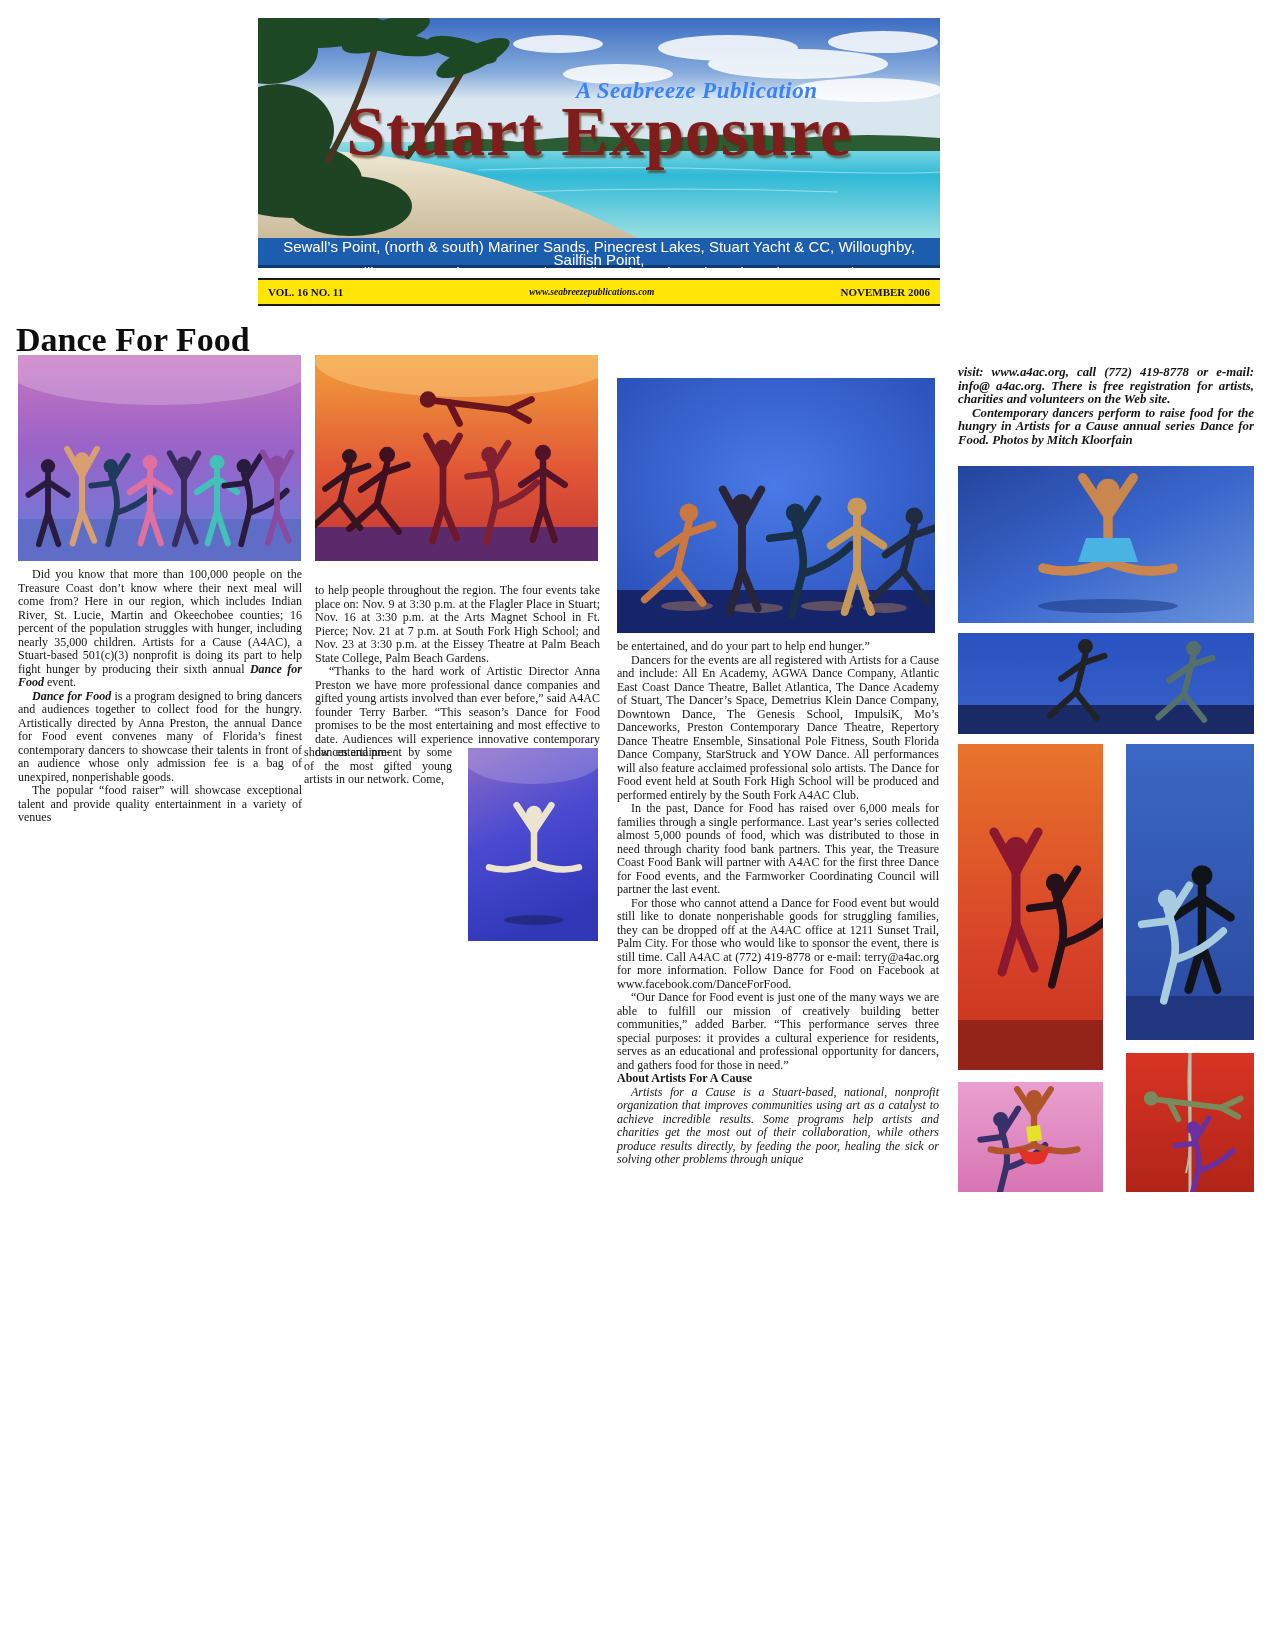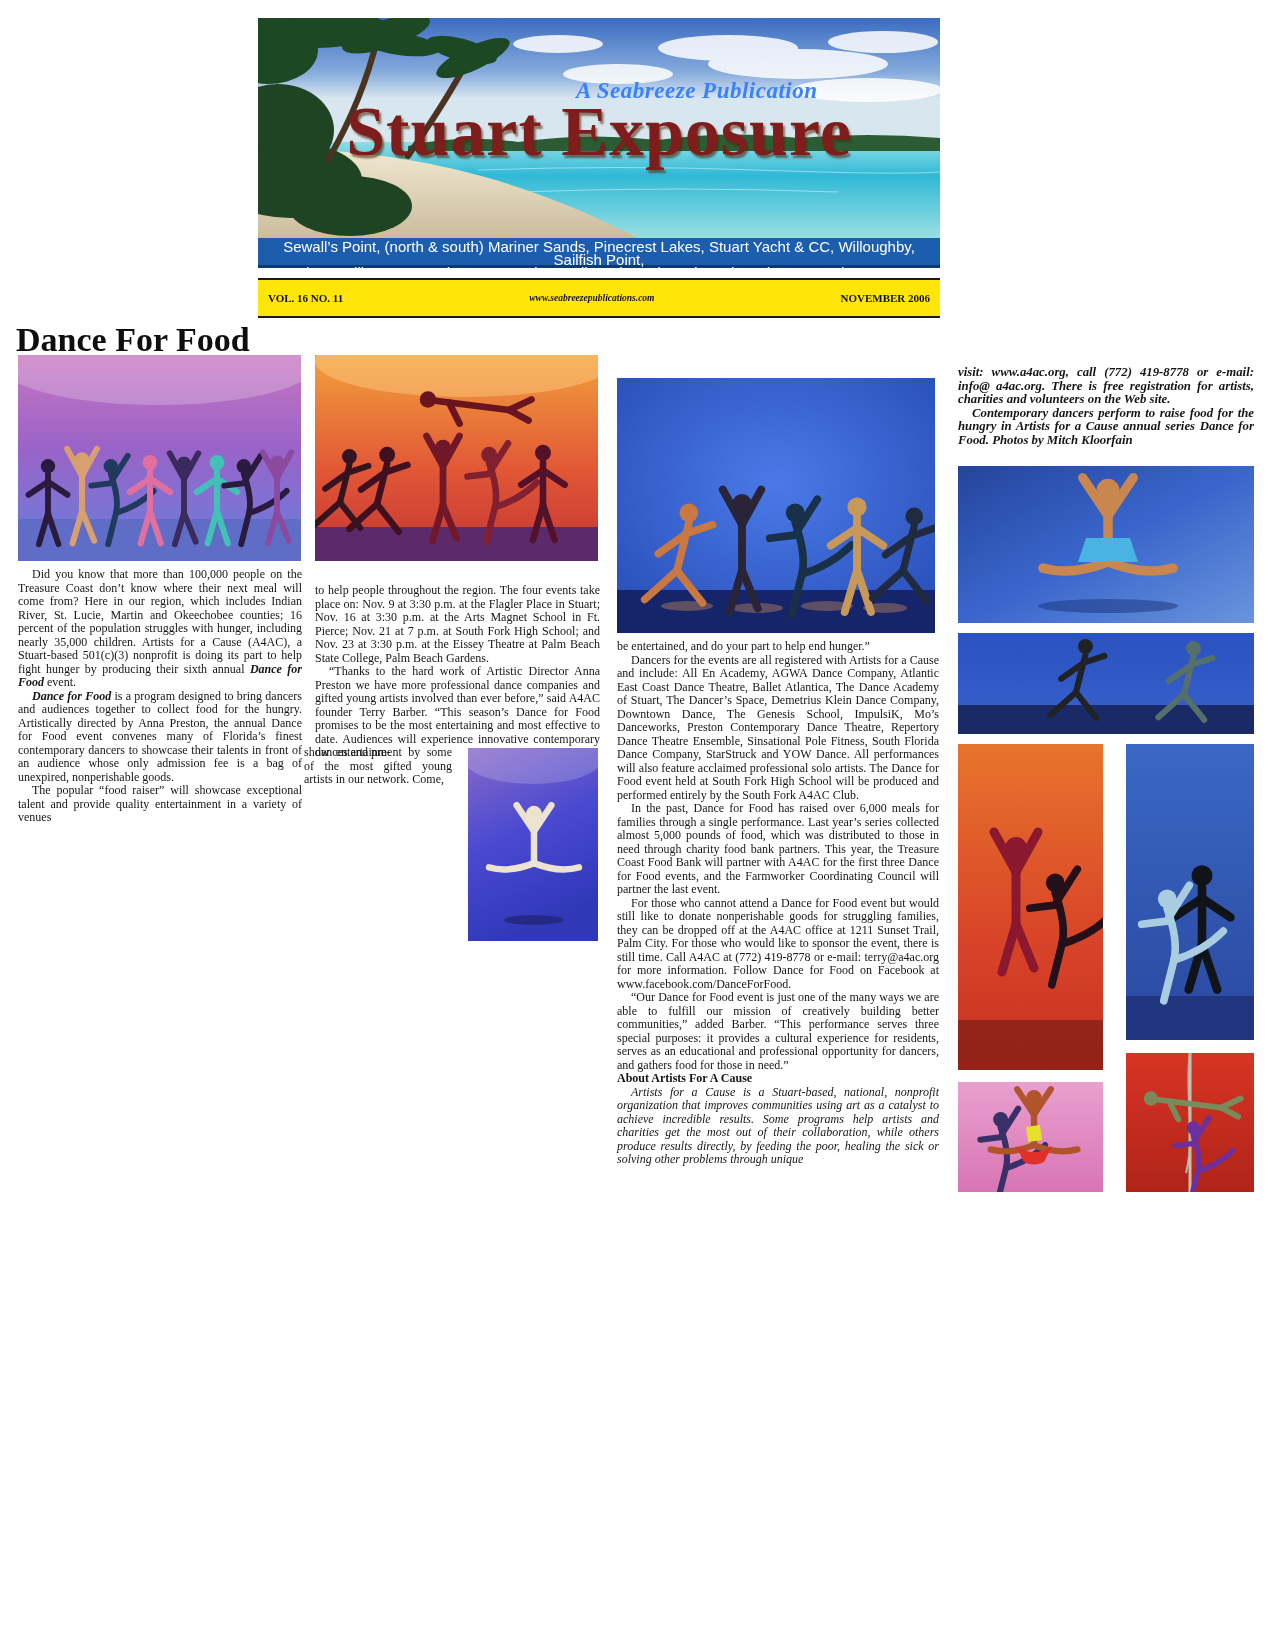--- a/index.html
+++ b/index.html
@@ -14,21 +14,21 @@
             font-size:23px;color:#3b82f6;letter-spacing:.5px;}
   .mast-title{position:absolute;left:0;right:0;top:74px;text-align:center;
               font-weight:700;font-size:70px;letter-spacing:1px;color:#7f1d1d;
               text-shadow:2px 3px 2px rgba(74,44,6,.6);white-space:nowrap;}
   .mast-bar{width:682px;height:30px;background:#1d5dae;border-bottom:3px solid #0e3a74;
             color:#fff;font-family:"Liberation Sans",sans-serif;font-size:15px;
             line-height:13px;text-align:center;padding-top:2px;box-sizing:border-box;}
   .mast-bar .it{}
   .datebar{position:absolute;left:258px;top:278px;width:682px;height:18px;background:#ffe607;
            border-top:2px solid #1a1a1a;border-bottom:2px solid #1a1a1a;box-sizing:border-box;
-           display:flex;align-items:center;justify-content:space-between;padding:18px 10px;
+           display:flex;align-items:center;justify-content:space-between;padding:12px 10px;
            font-size:11px;font-weight:700;color:#111;}
   .datebar .site{font-style:italic;font-size:9.5px;}
 
   
   .headline{position:absolute;left:16px;top:298px;font-size:34px;font-weight:700;color:#0e0e0e;}
   .col{position:absolute;font-size:12px;line-height:13.5px;text-align:justify;}
   .para{margin:0;}
   .para.indent{text-indent:14px;}
   .s-b{font-weight:700;}
   .s-i{font-style:italic;margin-top:10px;}
@@ -148,21 +148,21 @@
           <ellipse cx="142" cy="26" rx="40" ry="11" transform="rotate(8 142 26)"></ellipse>
           <ellipse cx="215" cy="40" rx="40" ry="12" transform="rotate(-25 215 40)"></ellipse>
           <ellipse cx="204" cy="32" rx="36" ry="11" transform="rotate(15 204 32)"></ellipse>
         </g>
       </svg>
       <div class="mast-pub">A Seabreeze Publication</div>
       <div class="mast-title">Stuart Exposure</div>
     </div>
     <div class="mast-bar">
       <div>Sewall’s Point, (north &amp; south) Mariner Sands, Pinecrest Lakes, Stuart Yacht &amp; CC, Willoughby, Sailfish Point,</div>
-      <div><span>Eissey Village, Lost Lake, Snug Harbor, Indian River Plantation, </span><span class="it">plus... homes on the Stuart Waterways</span></div>
+      <div><span>Exposure Village, Lost Lake, Snug Harbor, Indian River Plantation, </span><span class="it">plus... homes on the Stuart Waterways</span></div>
     </div>
   </div>
 
   <div class="datebar">
     <span>VOL. 16  NO. 11</span>
     <span class="site">www.seabreezepublications.com</span>
     <span>NOVEMBER 2006</span>
   </div>
 
   <h1 class="headline">Dance For Food</h1>

